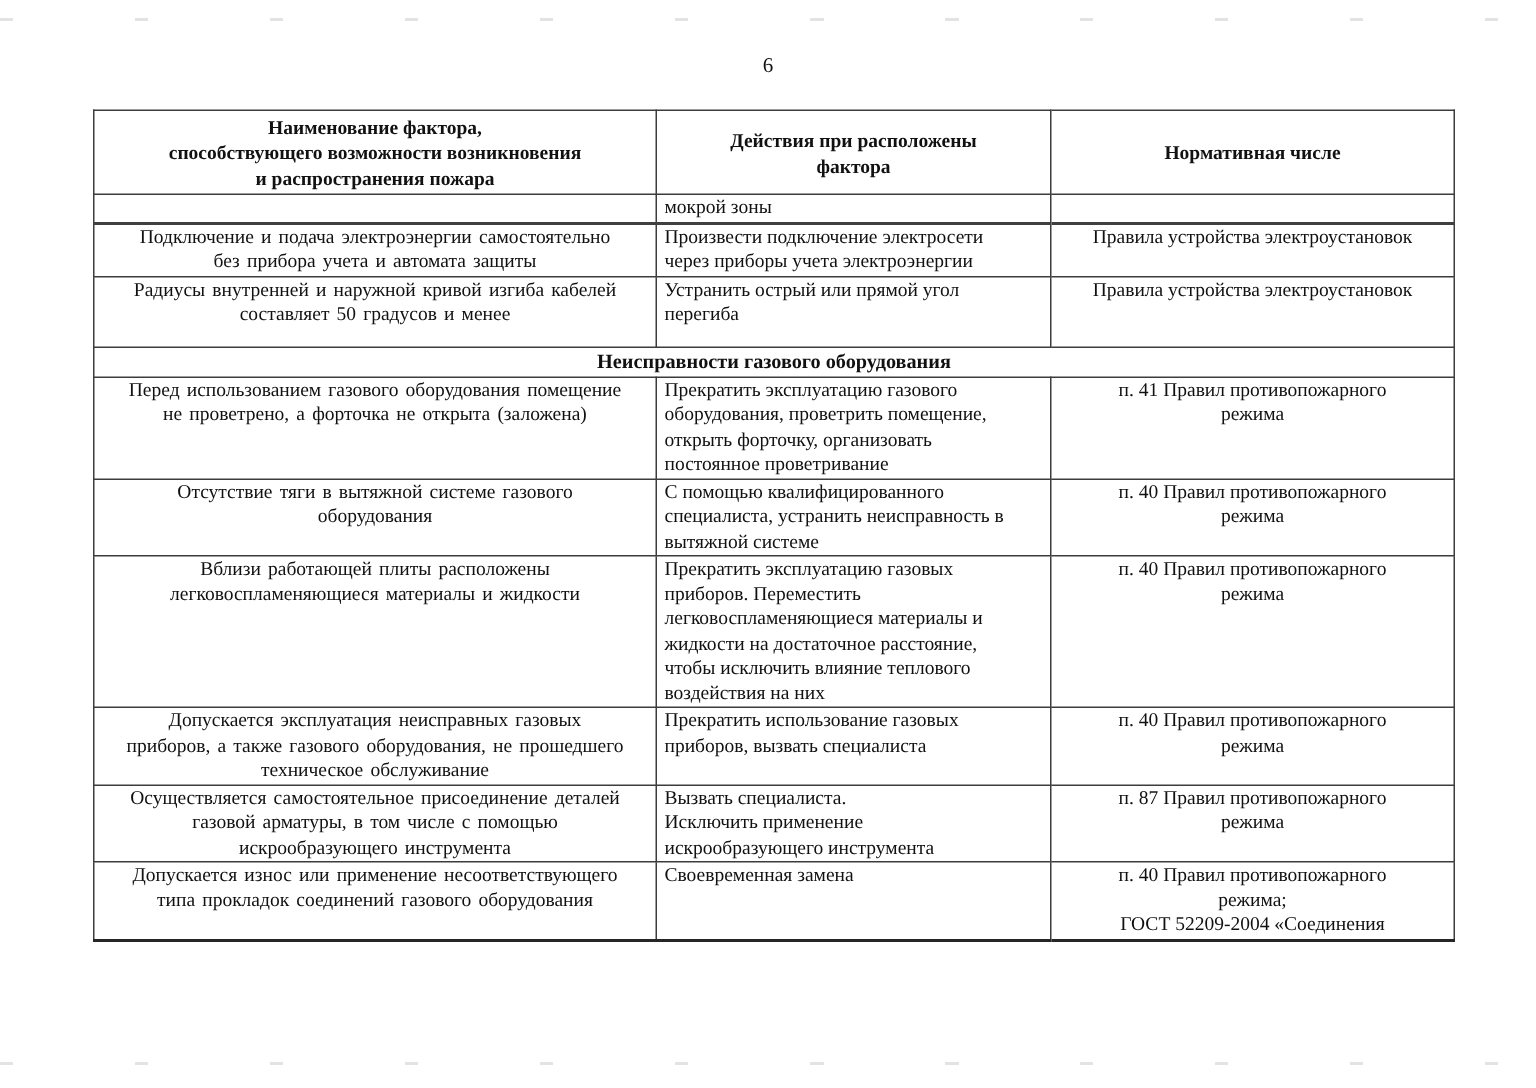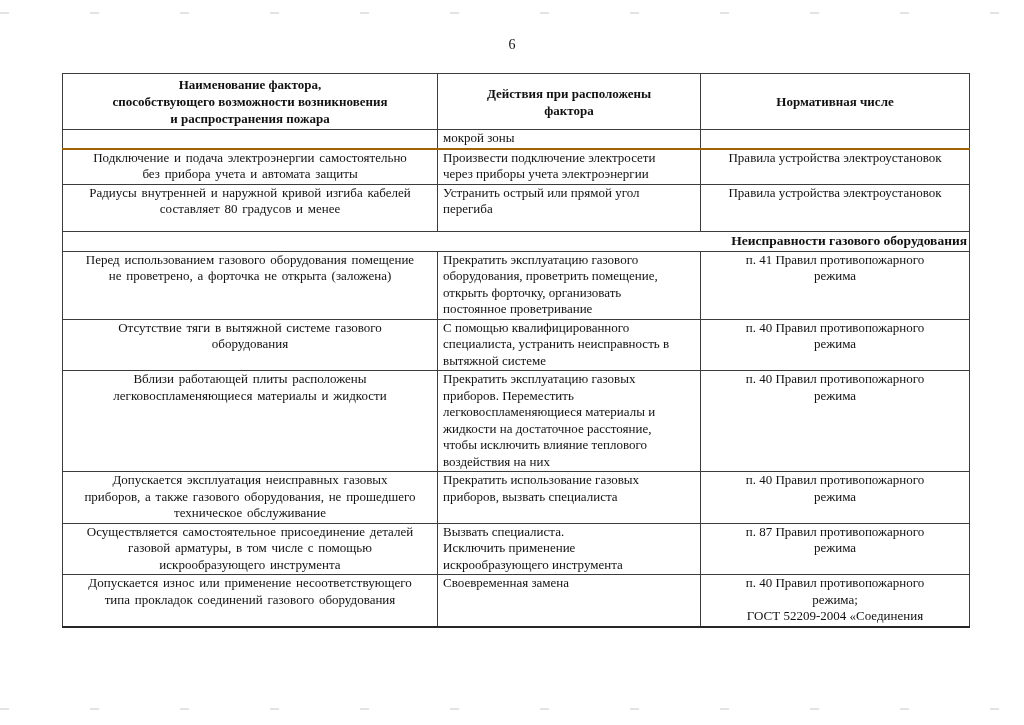--- a/index.html
+++ b/index.html
@@ -52,24 +52,24 @@
   }
   .doc td {
     font-size: 13px;
     line-height: 16.5px;
     vertical-align: top;
     padding: 0 5px 1px 5px;
   }
   .cell-factor { text-align: center; word-spacing: 1.5px; }
   .cell-action { text-align: left; }
   .cell-ref    { text-align: center; }
-  tr.cont td { border-top: 1px solid #6a6a6a; border-bottom: 2px solid #a16207; height: 18px; }
+  tr.cont td { border-top: 1px solid #6a6a6a; border-bottom: 2px solid #404040; height: 18px; }
   tr.tall td { padding-bottom: 13px; }
   tr.section td {
-    text-align: right;
+    text-align: center;
     font-weight: bold;
     font-size: 13.5px;
     line-height: 16px;
     padding: 1px 2px 2px 2px;
     word-spacing: normal;
     margin-left: 28px;
   }
   tr.last td { border-bottom: 2px solid #262626; }
 </style>
 </head>
@@ -102,21 +102,21 @@
     </tr>
     <tr>
       <td class="cell-factor">Подключение и подача электроэнергии самостоятельно
 без прибора учета и автомата защиты</td>
       <td class="cell-action">Произвести подключение электросети
 через приборы учета электроэнергии</td>
       <td class="cell-ref">Правила устройства электроустановок</td>
     </tr>
     <tr class="tall">
       <td class="cell-factor">Радиусы внутренней и наружной кривой изгиба кабелей
-составляет 80 градусов и менее</td>
+составляет 50 градусов и менее</td>
       <td class="cell-action">Устранить острый или прямой угол
 перегиба</td>
       <td class="cell-ref">Правила устройства электроустановок</td>
     </tr>
     <tr class="section">
       <td colspan="3">Неисправности газового оборудования</td>
     </tr>
     <tr>
       <td class="cell-factor">Перед использованием газового оборудования помещение
 не проветрено, а форточка не открыта (заложена)</td>

